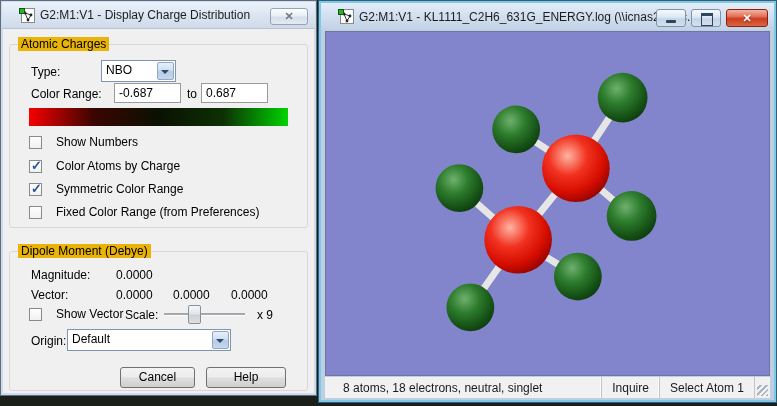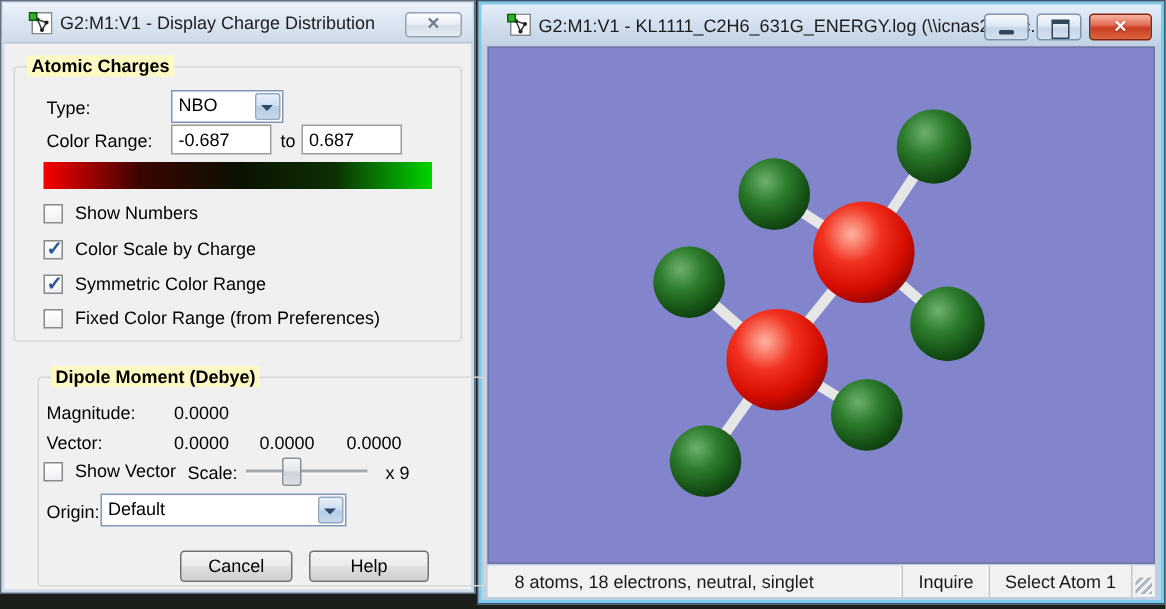--- a/index.html
+++ b/index.html
@@ -32,21 +32,21 @@
   .app-icon { flex:0 0 auto; width:16px; height:15px; position:relative; }
   .cap-close {
     position:absolute; top:7px; right:8px; width:38px; height:17px;
     border:1px solid #97a3b3; border-radius:3px;
     background:linear-gradient(180deg,#fdfeff,#e9eef5 45%,#d6dfe9 55%,#e2eaf2);
     color:#6e7a8e; font-weight:bold; font-size:11px;
     text-align:center; line-height:15px; cursor:default;
   }
 
   .groupbox { position:absolute; border:1px solid #d7d7d7; border-radius:3px; }
-  .gb-legend { position:absolute; top:-8px; left:8px; background:#fef9c3; padding:0 3px; color:#000;font-weight:bold; }
+  .gb-legend { position:absolute; top:-8px; left:8px; background:#eab308; padding:0 3px; color:#000; }
 
   .lbl { position:absolute; color:#000; white-space:nowrap; }
 
   .tbox {
     position:absolute; border:1px solid #9a9a9a; background:#fff;
     font-family:"Liberation Sans", sans-serif; font-size:12px; color:#000;
     padding:0 4px; outline:none;
   }
 
   .combo { position:absolute; border:1px solid #7e96b4; background:#fff; }
@@ -56,21 +56,21 @@
     border:1px solid #92a8c2; border-radius:2px;
     background:linear-gradient(180deg,#e7effa,#cfdff2 45%,#b6cbe6 55%,#c6d8ec);
   }
   .combo-arrow::after {
     content:""; position:absolute; left:3px; top:7px;
     border:4px solid transparent; border-top:4px solid #2e4a68; border-bottom:none;
   }
 
   #gradbar { position:absolute; left:28px; top:107px; width:259px; height:18px; }
 
-  .chk-row { position:absolute; left:28px; display:flex; align-items:center; gap:8px; height:14px; }
+  .chk-row { position:absolute; left:28px; display:flex; align-items:center; gap:14px; height:14px; }
   .chk-box {
     flex:0 0 auto; width:13px; height:13px;
     border:1px solid #8a8a8a;
     background:linear-gradient(180deg,#fefefe,#eef1f4);
     position:relative;
   }
   .chk-box.checked::after {
     content:"\2713";
     position:absolute; left:1px; top:-3px;
     font-size:13px; font-weight:bold; color:#2b5694;
@@ -169,50 +169,50 @@
       </svg>
     </span>
     <span class="title-text">G2:M1:V1 - Display Charge Distribution</span>
   </div>
   <div class="cap-close">✕</div>
 
   <div class="groupbox" style="left:8px; top:43px; width:299px; height:184px;">
     <span class="gb-legend">Atomic Charges</span>
   </div>
   <span class="lbl" style="left:30px; top:64px;">Type:</span>
-  <div class="combo" style="left:113px; top:59px; width:75px; height:22px;text-align:right;">
+  <div class="combo" style="left:100px; top:59px; width:75px; height:22px;text-align:right;">
     <span class="combo-val">NBO</span>
     <span class="combo-arrow"></span>
   </div>
 
   <span class="lbl" style="left:30px; top:86px;">Color Range:</span>
   <input class="tbox" style="left: 113px; top: 82px; width: 67px; height: 20px;" value="-0.687">
   <span class="lbl" style="left:186px; top:86px;">to</span>
   <input class="tbox" style="left: 200px; top: 82px; width: 67px; height: 20px;" value="0.687">
 
   <div id="gradbar" style="background: linear-gradient(90deg, rgb(247, 0, 0) 0%, rgb(58, 5, 0) 25%, rgb(11, 17, 2) 50%, rgb(13, 48, 4) 75%, rgb(0, 212, 0) 100%);"></div>
 
   <div class="chk-row" style="top:134px;">
     <span class="chk-box"></span>
     <span>Show Numbers</span>
   </div>
   <div class="chk-row" style="top:158px;">
     <span class="chk-box checked"></span>
-    <span>Color Scale by Charge</span>
+    <span>Color Atoms by Charge</span>
   </div>
   <div class="chk-row" style="top:181px;">
     <span class="chk-box checked"></span>
     <span>Symmetric Color Range</span>
   </div>
   <div class="chk-row" style="top:204px;">
     <span class="chk-box"></span>
     <span>Fixed Color Range (from Preferences)</span>
   </div>
 
-  <div class="groupbox" style="left:24px; top:250px; width:299px; height:140px;">
+  <div class="groupbox" style="left:8px; top:250px; width:299px; height:140px;">
     <span class="gb-legend">Dipole Moment (Debye)</span>
   </div>
   <span class="lbl" style="left:30px; top:267px;">Magnitude:</span>
   <span class="lbl" style="left:115px; top:267px;">0.0000</span>
   <span class="lbl" style="left:30px; top:287px;">Vector:</span>
   <span class="lbl" style="left:115px; top:287px;">0.0000</span>
   <span class="lbl" style="left:172px; top:287px;">0.0000</span>
   <span class="lbl" style="left:230px; top:287px;">0.0000</span>
 
   <div class="chk-row" style="top:306px;">

